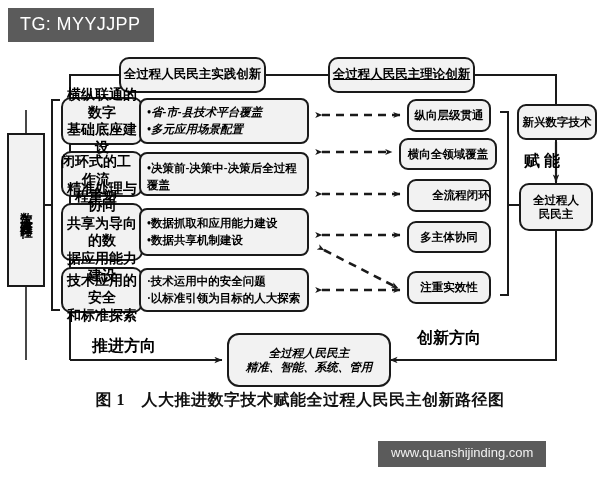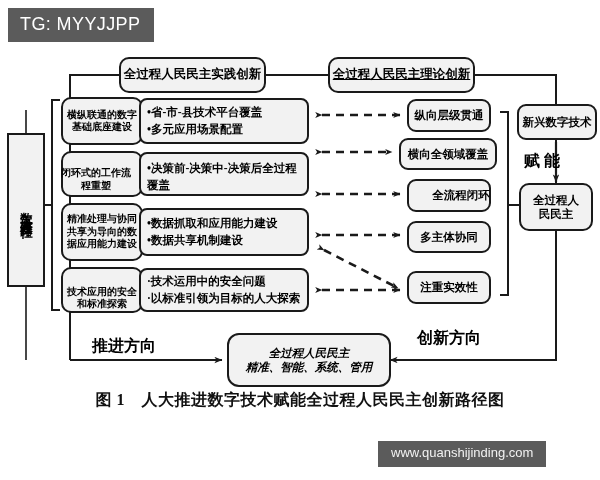--- a/index.html
+++ b/index.html
@@ -44,21 +44,21 @@
     display:flex;align-items:center;justify-content:center;
     text-align:center;
     color:#000;
     font-weight:700;
     line-height:1.25;
     pointer-events:auto;
   }
   .node span{display:block;}
   .t13{font-size:12.5px;}
   .t12{font-size:11.5px;}
-  .t11{font-size:10px;}
+  .t11{font-size:14px;}
 
   .bullets{
     position:absolute;
     display:flex;flex-direction:column;justify-content:center;
     padding-left:7px;
     color:#000;font-weight:700;font-size:11.5px;line-height:1.45;
     box-sizing:border-box;
   }
   .bullets div{white-space:nowrap;}
 
@@ -178,21 +178,21 @@
       <span>据应用能力建设</span>
     </div>
   </div>
   <div class="node t11" style="left:62px;top:268px;width:80px;height:60px;">
     <div>
       <span>技术应用的安全</span>
       <span>和标准探索</span>
     </div>
   </div>
 
-  <div class="bullets" style="left:140px;top:99px;width:160px;height:44px;">
+  <div class="bullets" style="left:140px;top:99px;width:160px;height:44px;font-style:italic;">
     <div>•省-市-县技术平台覆盖</div>
     <div>•多元应用场景配置</div>
   </div>
   <div class="bullets" style="left:140px;top:153px;width:168px;height:48px;">
     <div>•决策前-决策中-决策后全过程</div>
     <div>覆盖</div>
   </div>
   <div class="bullets" style="left:140px;top:209px;width:168px;height:46px;">
     <div>•数据抓取和应用能力建设</div>
     <div>•数据共享机制建设</div>

